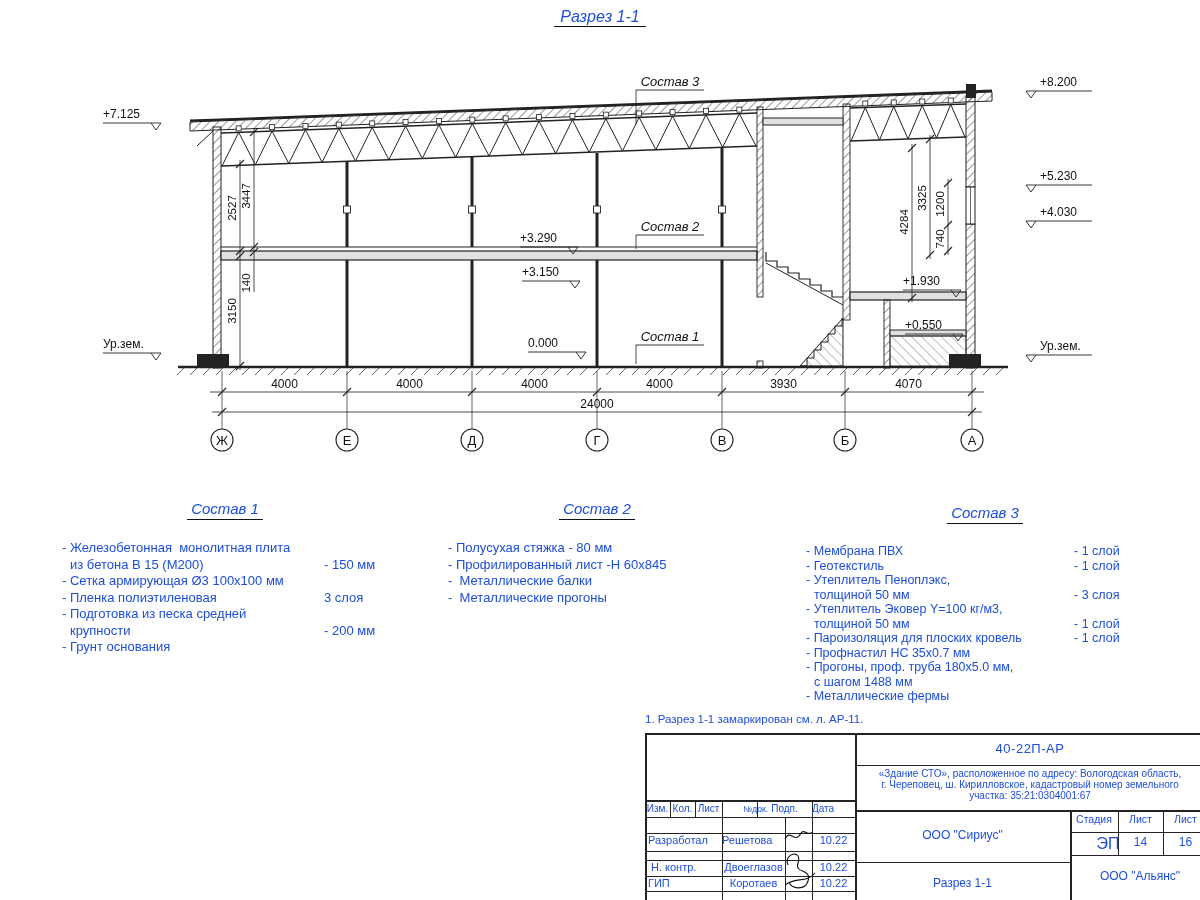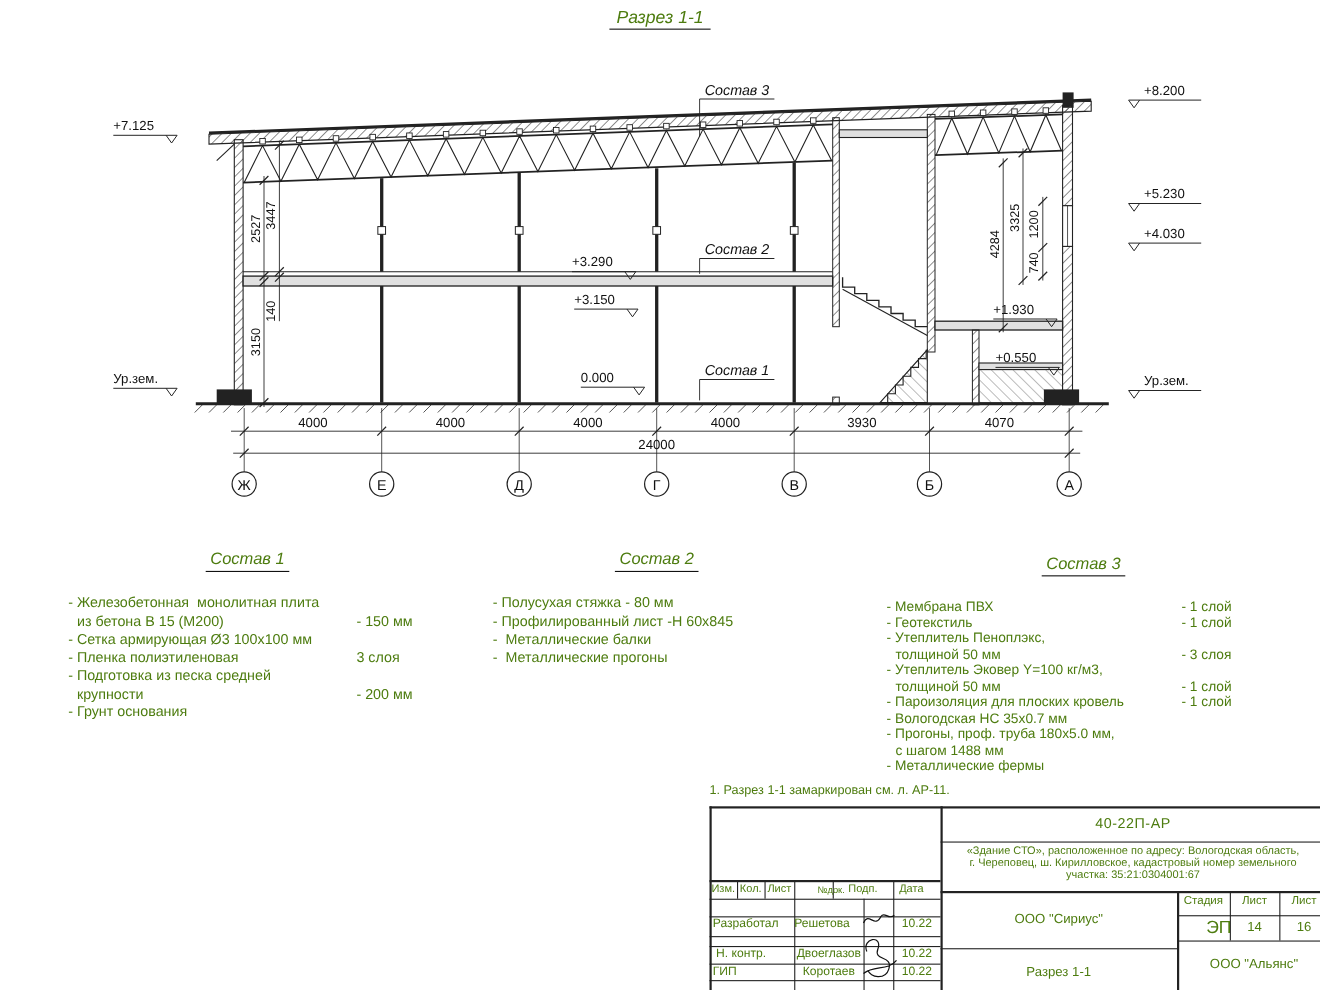--- a/index.html
+++ b/index.html
@@ -1,18 +1,18 @@
 <!DOCTYPE html>
 <html><head>
 <meta charset="utf-8">
 <style>
   *{margin:0;padding:0;box-sizing:border-box}
   html,body{background:#fff}
   .page{position:relative;width:1200px;height:900px;background:#fff;overflow:hidden;
-        font-family:"Liberation Sans",sans-serif;color:#4d7c0f}
+        font-family:"Liberation Sans",sans-serif;color:#1d4ed8}
   .main-title{position:absolute;top:8px;left:0;width:1200px;text-align:center;
               font-size:16px;font-style:italic}
   .main-title span{border-bottom:1.2px solid #111;padding:0 6px 1px}
   svg text{font-family:"Liberation Sans",sans-serif}
   #sec{position:absolute;left:0;top:0}
   .comp{position:absolute;font-size:13px;line-height:16.5px}
   .comp.c3{font-size:12.5px;line-height:14.5px}
   .comp-title{text-align:center;font-style:italic;font-size:15px;line-height:18px;margin-bottom:22px}
   .comp-title span{border-bottom:1px solid #111;padding:0 4px 2px}
   .comp-item{display:flex;align-items:flex-end}
@@ -406,21 +406,21 @@
       <div class="comp-val">- 1 слой</div>
     </div>
     <div class="comp-item">
       <div class="comp-text">
           <div>- Пароизоляция для плоских кровель</div>
         </div>
       <div class="comp-val">- 1 слой</div>
     </div>
     <div class="comp-item">
       <div class="comp-text">
-          <div>- Вологодская НС 35х0.7 мм</div>
+          <div>- Профнастил НС 35х0.7 мм</div>
         </div>
     </div>
     <div class="comp-item">
       <div class="comp-text">
         <div>- Прогоны, проф. труба 180х5.0 мм,</div>
         <div class="cont">с шагом 1488 мм</div>
       </div>
     </div>
     <div class="comp-item">
       <div class="comp-text">
@@ -460,21 +460,21 @@
     <span class="ts" style="left:210px;top:8px;width:350px;text-align:center;font-size:13px;letter-spacing:0.5px">40-22П-АР</span>
     <span class="ts small" style="left:212px;top:35px;width:346px;text-align:center">«Здание СТО», расположенное по адресу: Вологодская область,</span>
     <span class="ts small" style="left:212px;top:46px;width:346px;text-align:center">г. Череповец, ш. Кирилловское, кадастровый номер земельного</span>
     <span class="ts small" style="left:212px;top:57px;width:346px;text-align:center">участка: 35:21:0304001:67</span>
 
     <span class="ts" style="left:0;top:70px;width:25px;text-align:center;font-size:10px">Изм.</span>
     <span class="ts" style="left:25px;top:70px;width:25px;text-align:center;font-size:10px">Кол.</span>
     <span class="ts" style="left:50px;top:70px;width:27px;text-align:center;font-size:10px">Лист</span>
     <span class="ts" style="left:88px;top:71px;width:35px;text-align:right;font-size:8.5px">№док.</span>
     <span class="ts" style="left:112px;top:70px;width:55px;text-align:center;font-size:10px">Подп.</span>
-    <span class="ts" style="left:167px;top:70px;width:33px;text-align:center;font-size:10px">Дата</span>
+    <span class="ts" style="left:167px;top:70px;width:33px;font-size:10px">Дата</span>
 
     <span class="ts" style="left:3px;top:101px">Разработал</span>
     <span class="ts" style="left:77px;top:101px;width:63px;text-align:left">Решетова</span>
     <span class="ts" style="left:167px;top:101px;width:43px;text-align:center">10.22</span>
     <span class="ts" style="left:6px;top:128px">Н. контр.</span>
     <span class="ts" style="left:77px;top:128px;width:63px;text-align:center">Двоеглазов</span>
     <span class="ts" style="left:167px;top:128px;width:43px;text-align:center">10.22</span>
     <span class="ts" style="left:3px;top:144px">ГИП</span>
     <span class="ts" style="left:77px;top:144px;width:63px;text-align:center">Коротаев</span>
     <span class="ts" style="left:167px;top:144px;width:43px;text-align:center">10.22</span>

